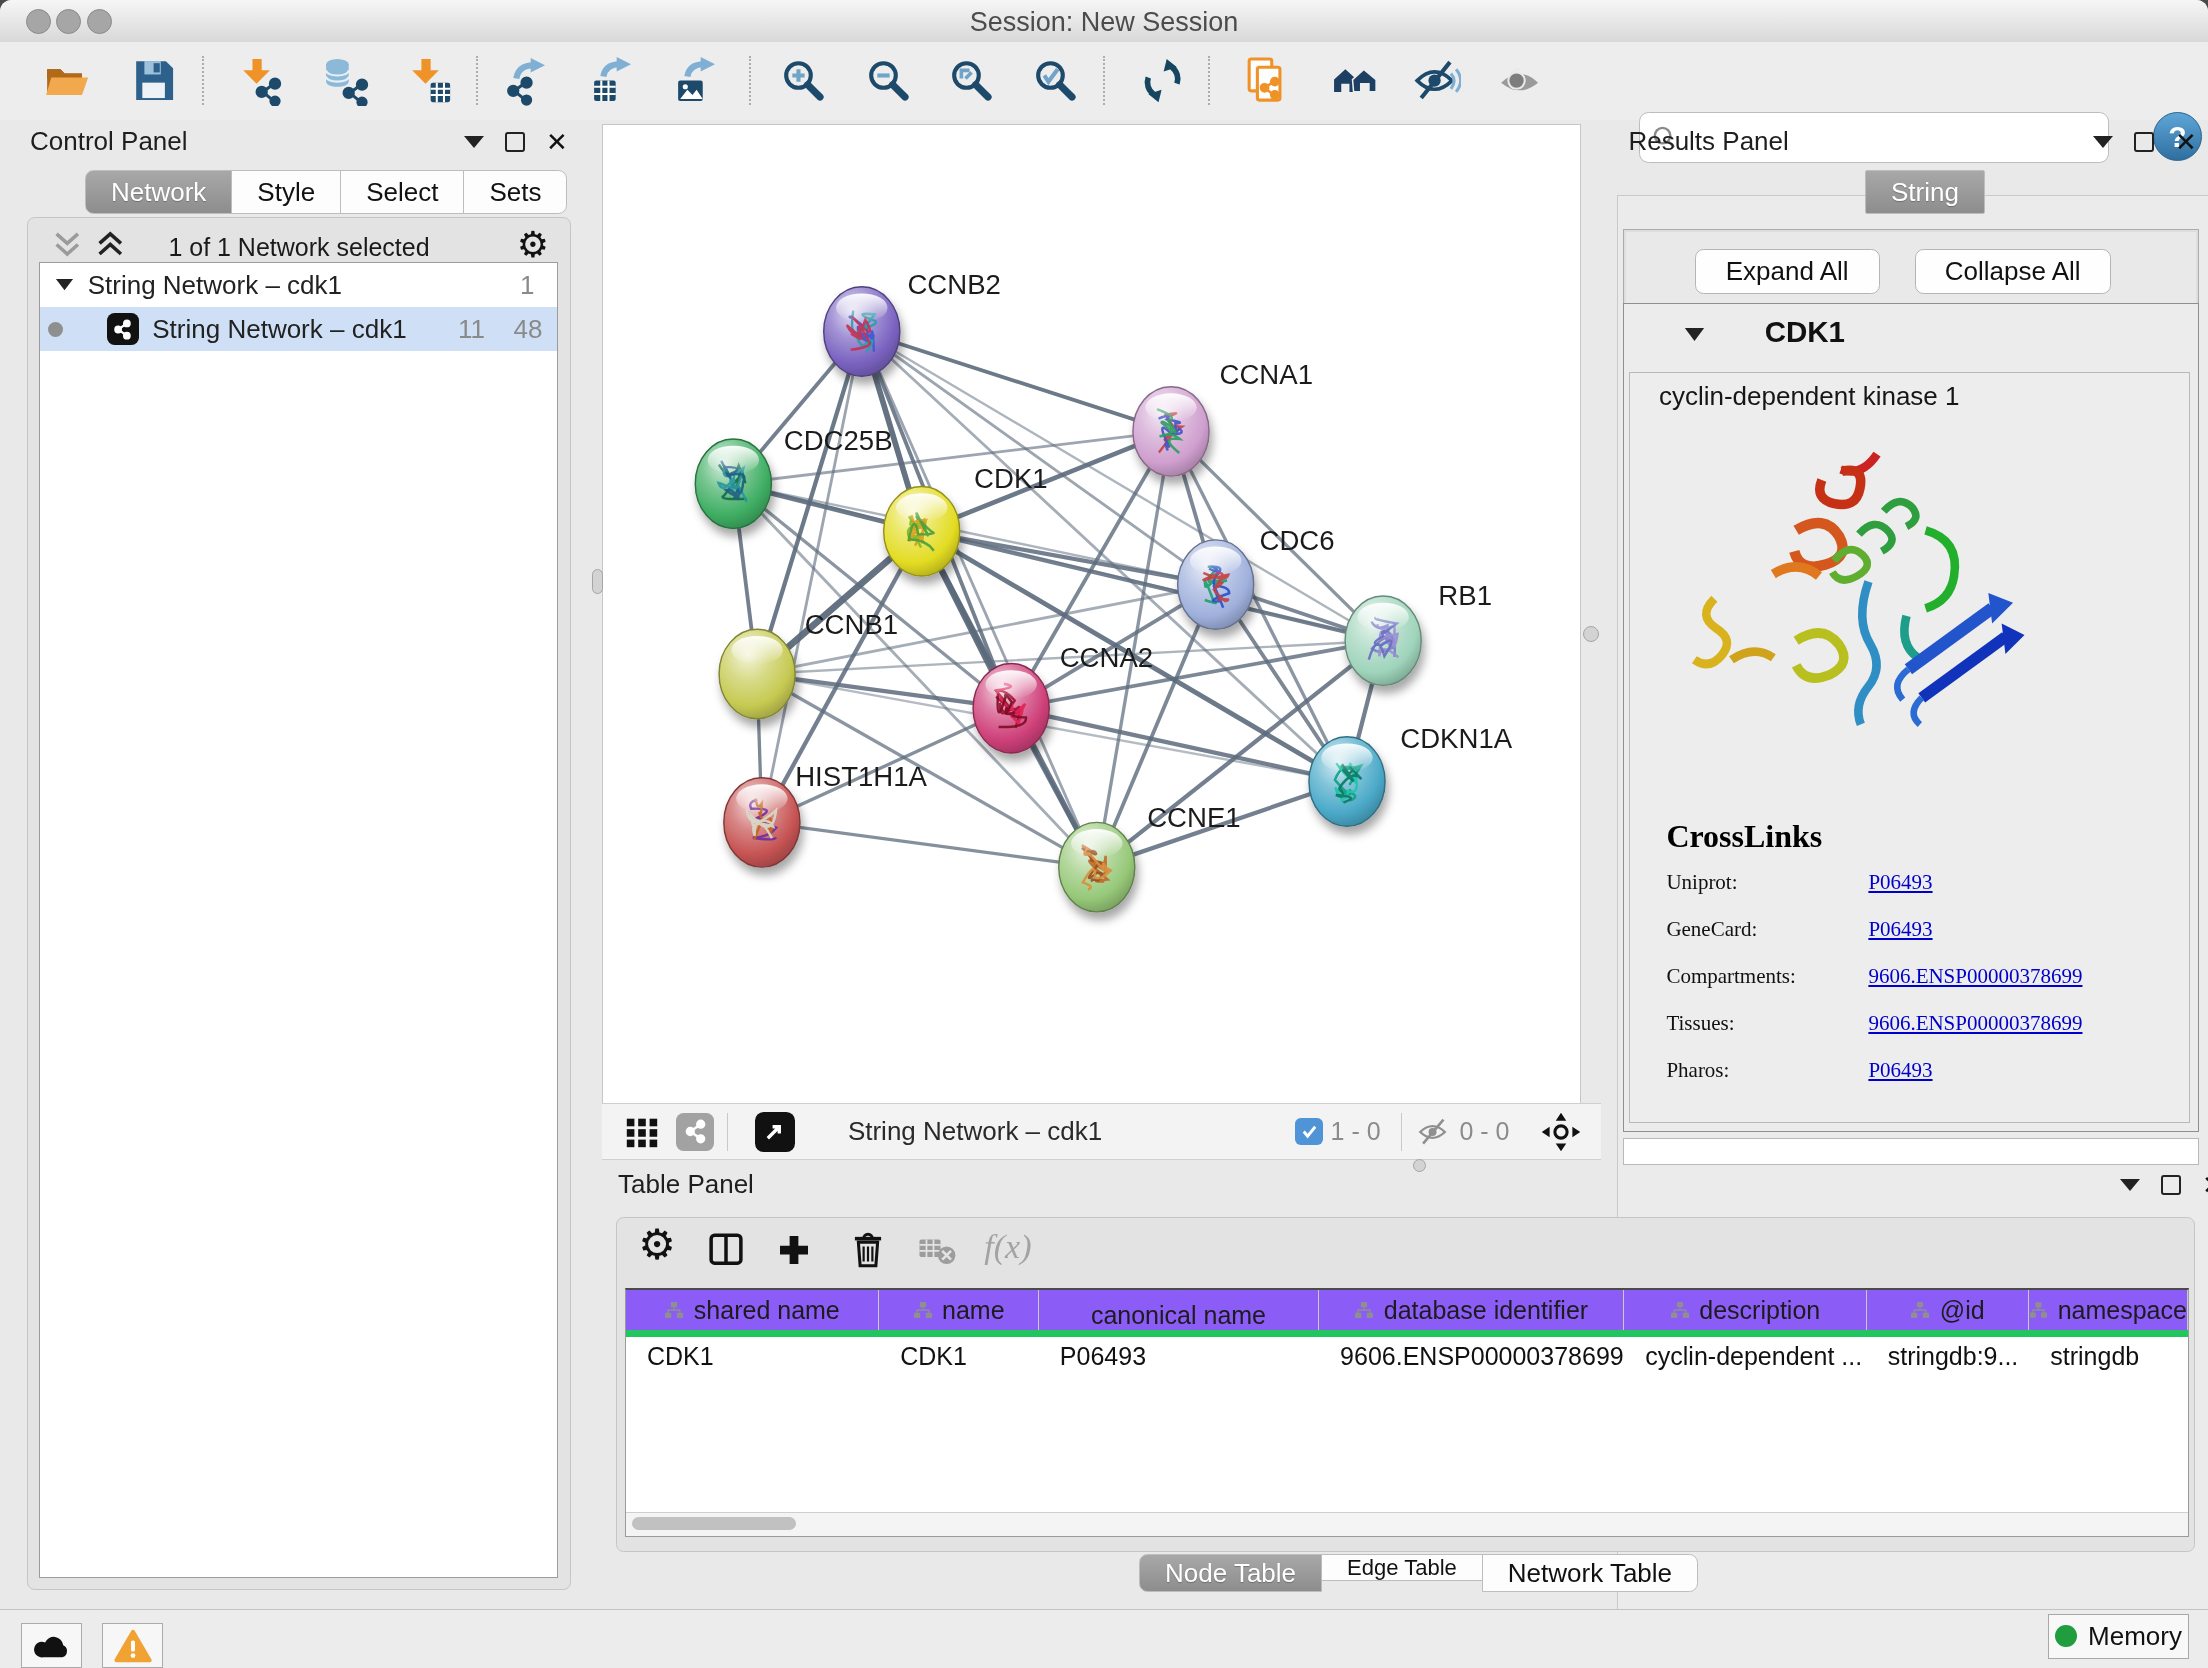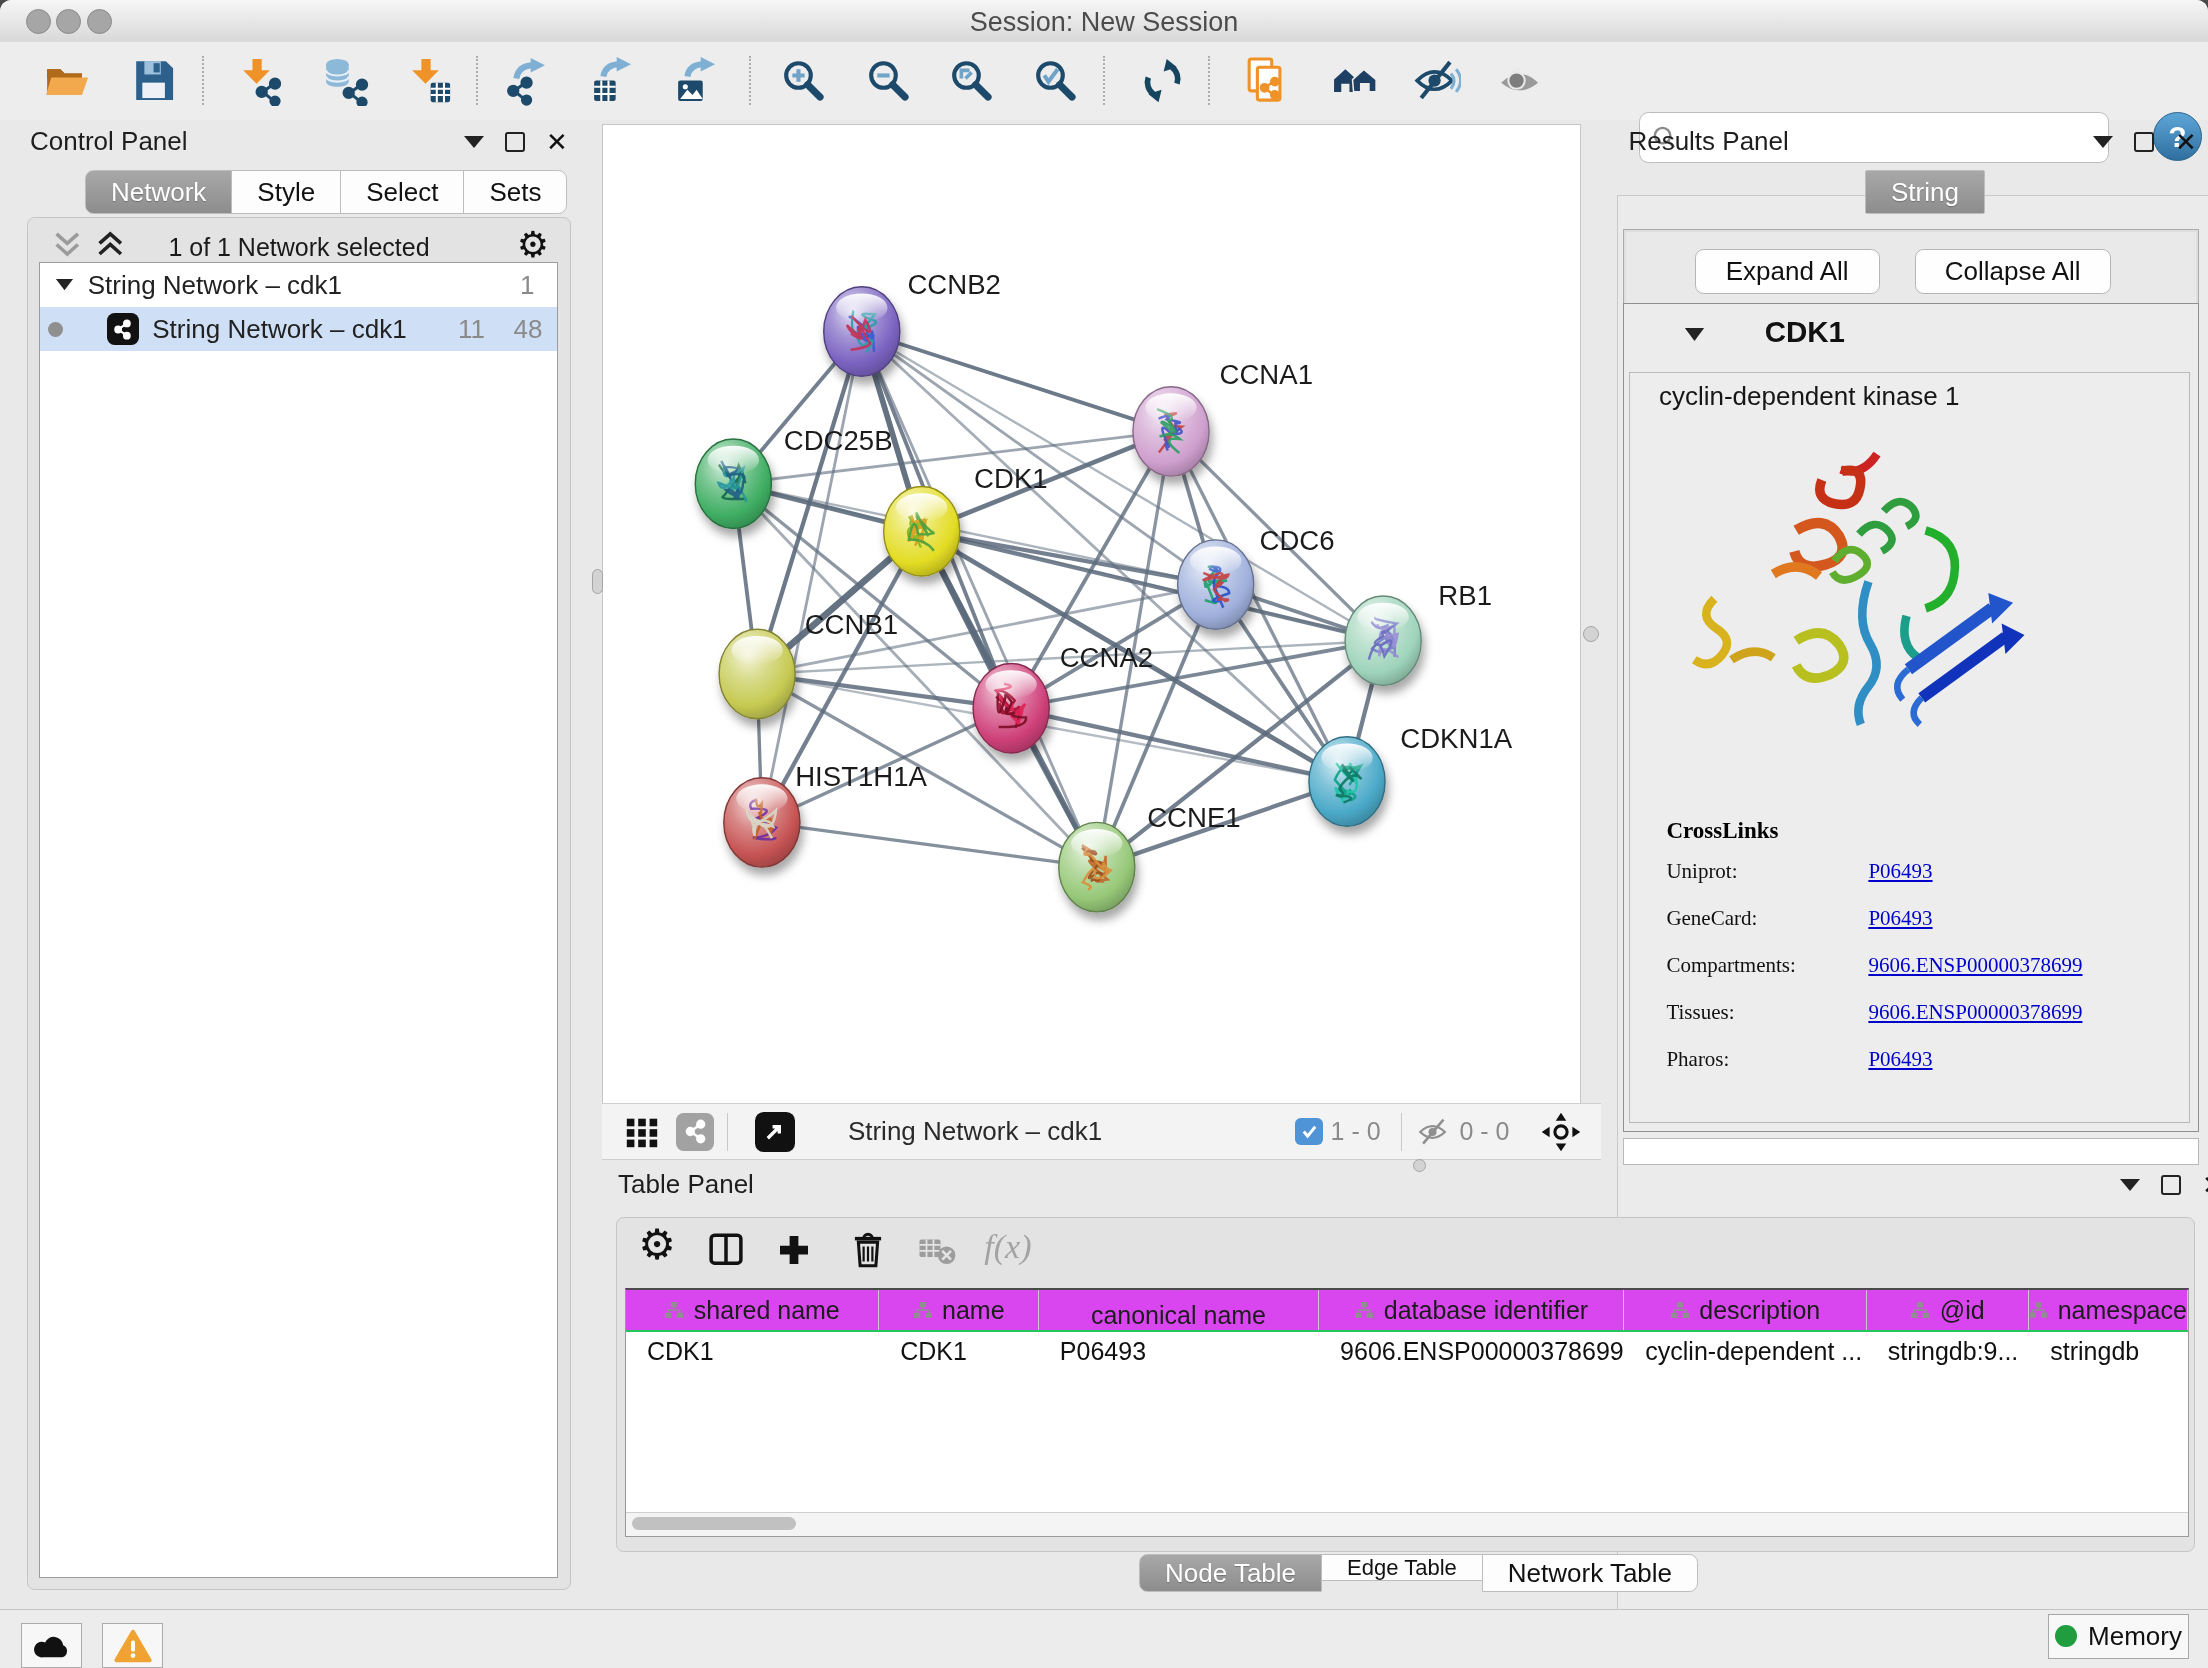--- a/index.html
+++ b/index.html
@@ -59,35 +59,35 @@
     border-top:1px solid #c9c9c9;border-left:1px solid #c9c9c9;box-sizing:border-box;}
   .rbtnbox{position:absolute;left:5.7px;top:105px;width:576px;height:84px;background:#e9e9e9;
     border:1px solid #ababab;box-shadow:inset 0 0 0 1.9px #dedede;box-sizing:border-box;}
   .rbtn{position:absolute;top:19px;height:45px;background:#fefefe;border:1px solid #b5b5b5;border-radius:8.6px;
     font-size:26px;color:#111;cursor:pointer;font-family:inherit;}
   .rentry{position:absolute;left:5.7px;top:179px;width:576px;height:829px;background:#ececec;border:1px solid #8f8f8f;box-sizing:border-box;}
   .rgene{position:absolute;left:141px;top:11.4px;font-size:29.5px;font-weight:bold;color:#111;}
   .rinner{position:absolute;left:5.7px;top:68px;width:561px;height:751px;background:#ededed;border:1px solid #b9b9b9;box-sizing:border-box;}
   .rdesc{position:absolute;left:28.5px;top:7.6px;font-size:26px;color:#161616;}
   .xlinks{position:absolute;left:36px;top:445px;right:19px;font-family:"Liberation Serif","DejaVu Serif",serif;}
-  .xlt{font-size:23px;font-weight:bold;color:#000;margin-bottom:15px;}
+  .xlt{font-size:32px;font-weight:bold;color:#000;margin-bottom:15px;}
   .xlrow{display:flex;margin-bottom:22px;font-size:21px;}
   .xlrow .xl-label{width:202px;color:#111;}
   .xl-link{color:#0000cc;text-decoration:underline;cursor:pointer;}
   .rwhite{position:absolute;left:5.7px;top:1014px;width:576px;height:27px;background:#fff;border:1px solid #b9b9b9;box-sizing:border-box;}
   
   .tpanel{position:absolute;left:602px;top:1158px;width:1606px;height:451px;}
   .tbox{position:absolute;left:14.3px;top:59px;width:1579px;height:335px;background:#e3e3e3;
     border:1px solid #c5c5c5;border-radius:7.6px;box-sizing:border-box;}
   .ticon{position:absolute;top:11.4px;width:42px;height:42px;background:none;border:none;padding:0;cursor:pointer;}
   .fx{position:absolute;top:9.5px;font-family:"Liberation Serif","DejaVu Serif",serif;font-style:italic;
       font-size:34px;color:#a3a3a3;}
   .dtable{position:absolute;left:7.6px;top:70px;width:1564px;height:249px;background:#fff;border:1px solid #9a9a9a;
     border-top:2.9px solid #4a4a4a;box-sizing:border-box;overflow:hidden;}
-  .thead{display:flex;height:40px;background:#d946ef;border-bottom:2px solid #22c55e;}
+  .thead{display:flex;height:40px;background:#8b5cf6;border-bottom:7px solid #22c55e;}
   .th{display:flex;align-items:center;justify-content:center;gap:9.5px;font-size:25px;color:#1c1c1c;
     border-right:1px solid #c9c9c9;box-sizing:border-box;overflow:hidden;white-space:nowrap;}
   .trd{display:flex;height:38px;}
   .td{font-size:25px;color:#111;padding-left:21px;box-sizing:border-box;display:flex;align-items:center;overflow:hidden;white-space:nowrap;}
   .hscroll{position:absolute;left:0;bottom:0;width:100%;height:23px;background:#f4f4f4;border-top:1px solid #cfcfcf;}
   .hthumb{position:absolute;left:5.7px;top:3.8px;width:164px;height:13.3px;border-radius:6.7px;background:#c1c1c1;}
   
   .bottombar{position:absolute;left:0;top:1609px;width:100%;height:59px;background:#ececec;border-top:1px solid #c3c3c3;}
   .bbtn{position:absolute;top:13.3px;width:61px;height:45px;background:#f7f7f7;border:1px solid #ababab;
     display:flex;align-items:center;justify-content:center;cursor:pointer;}

